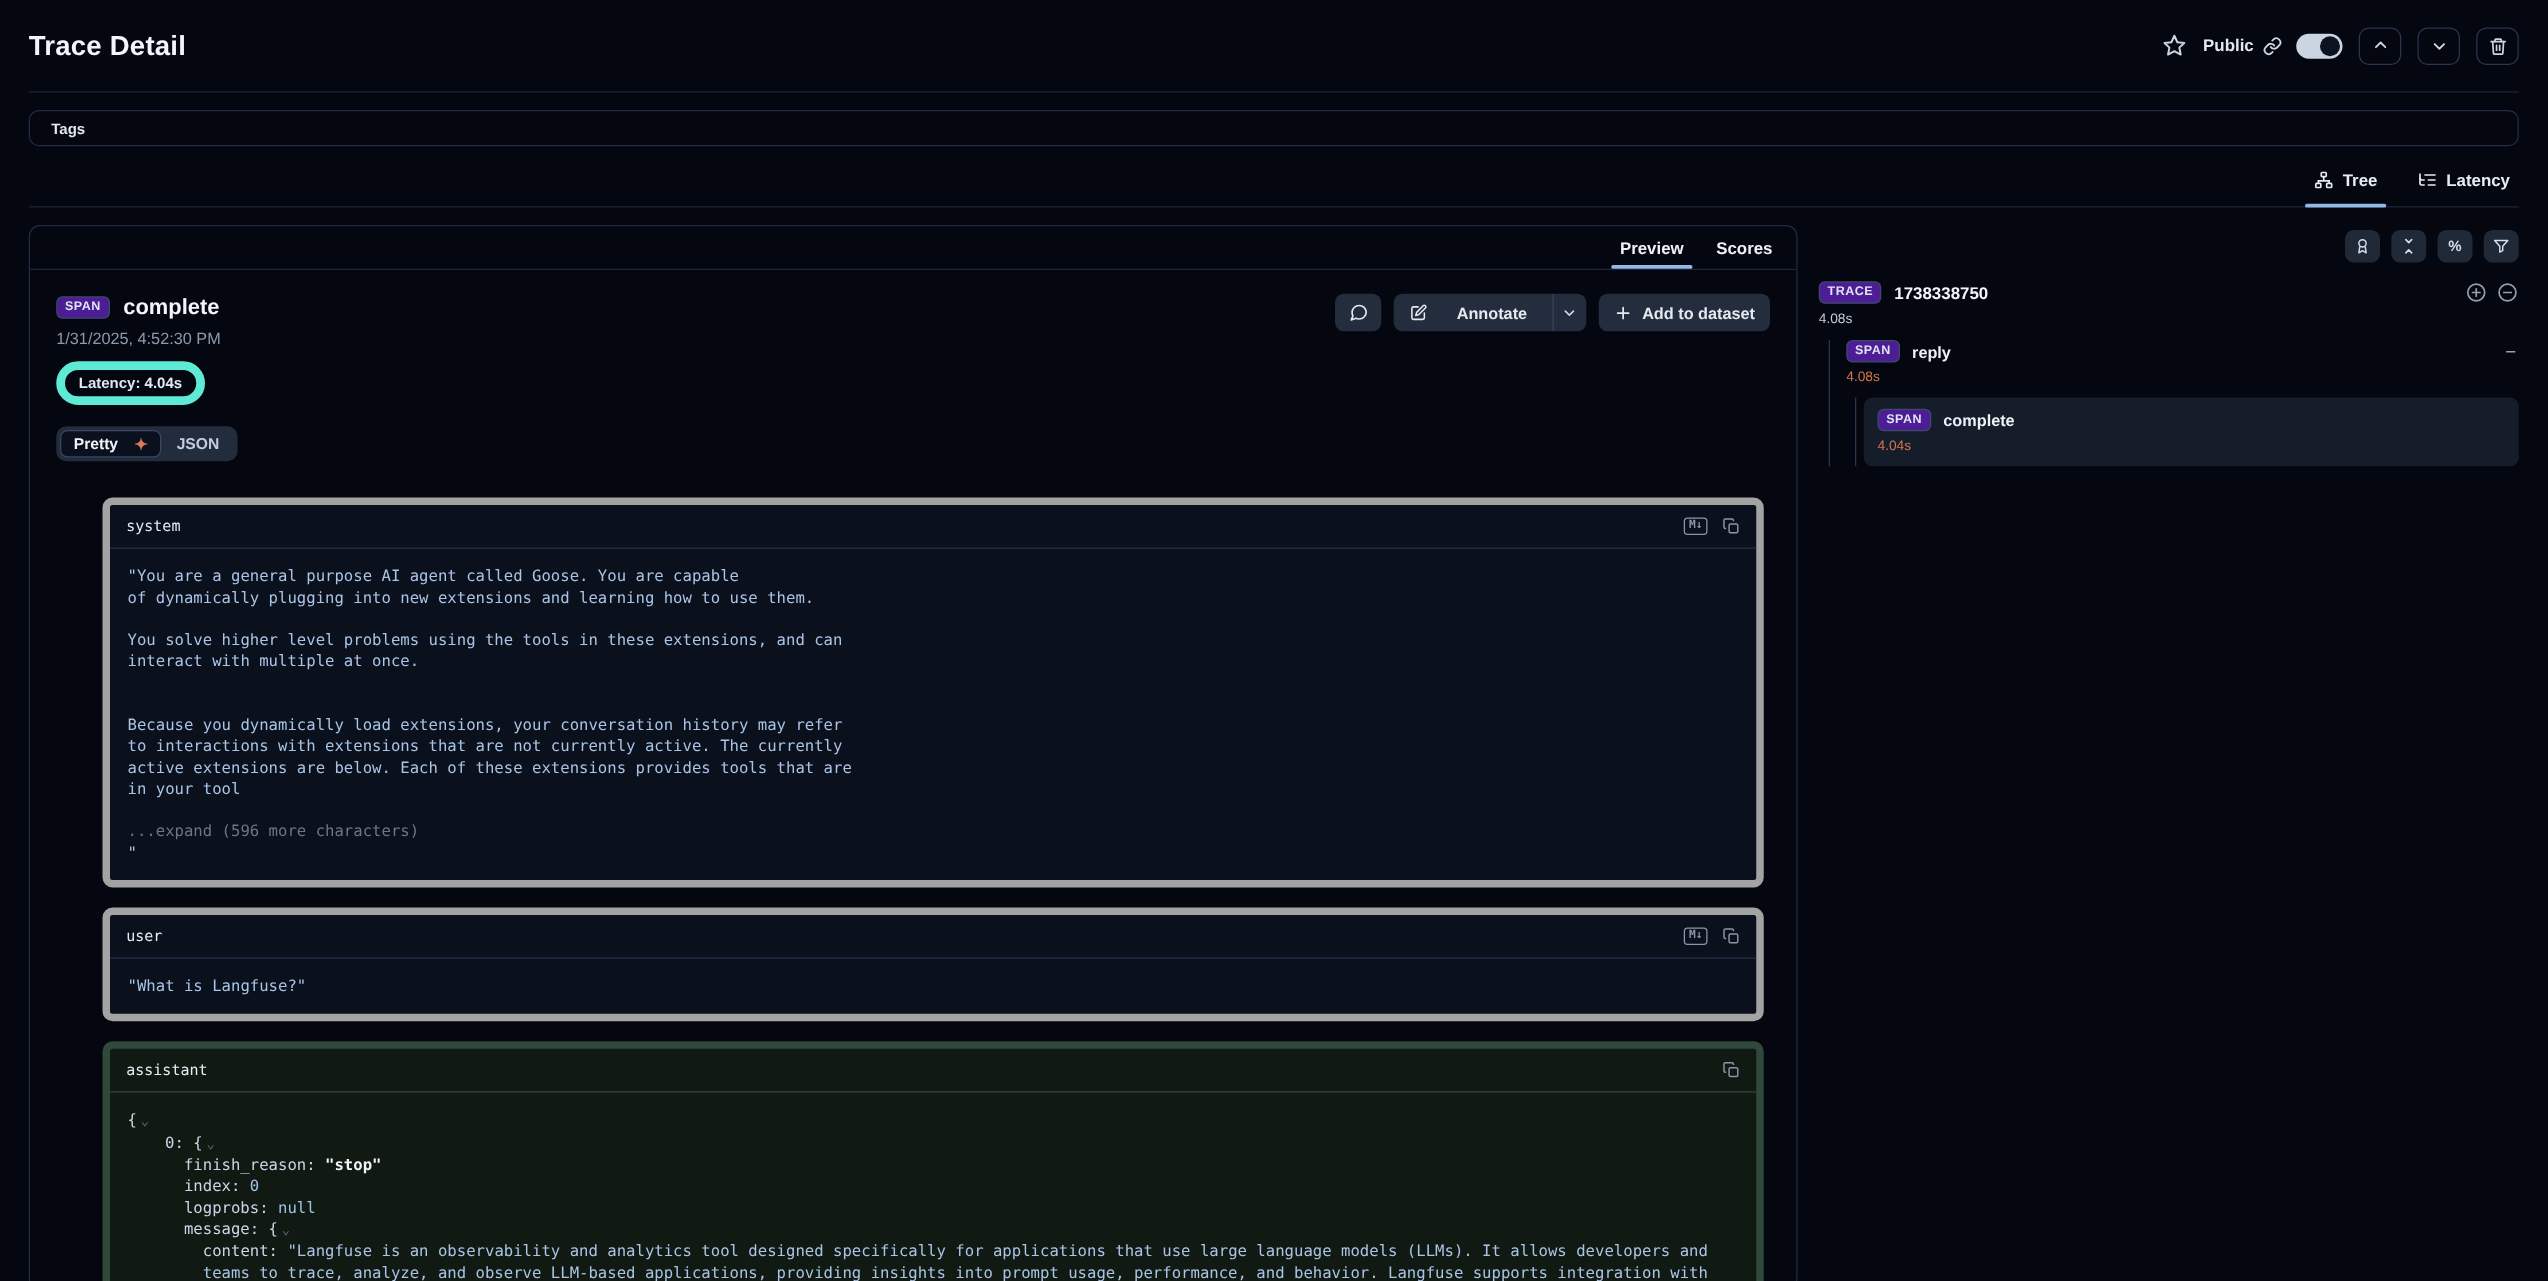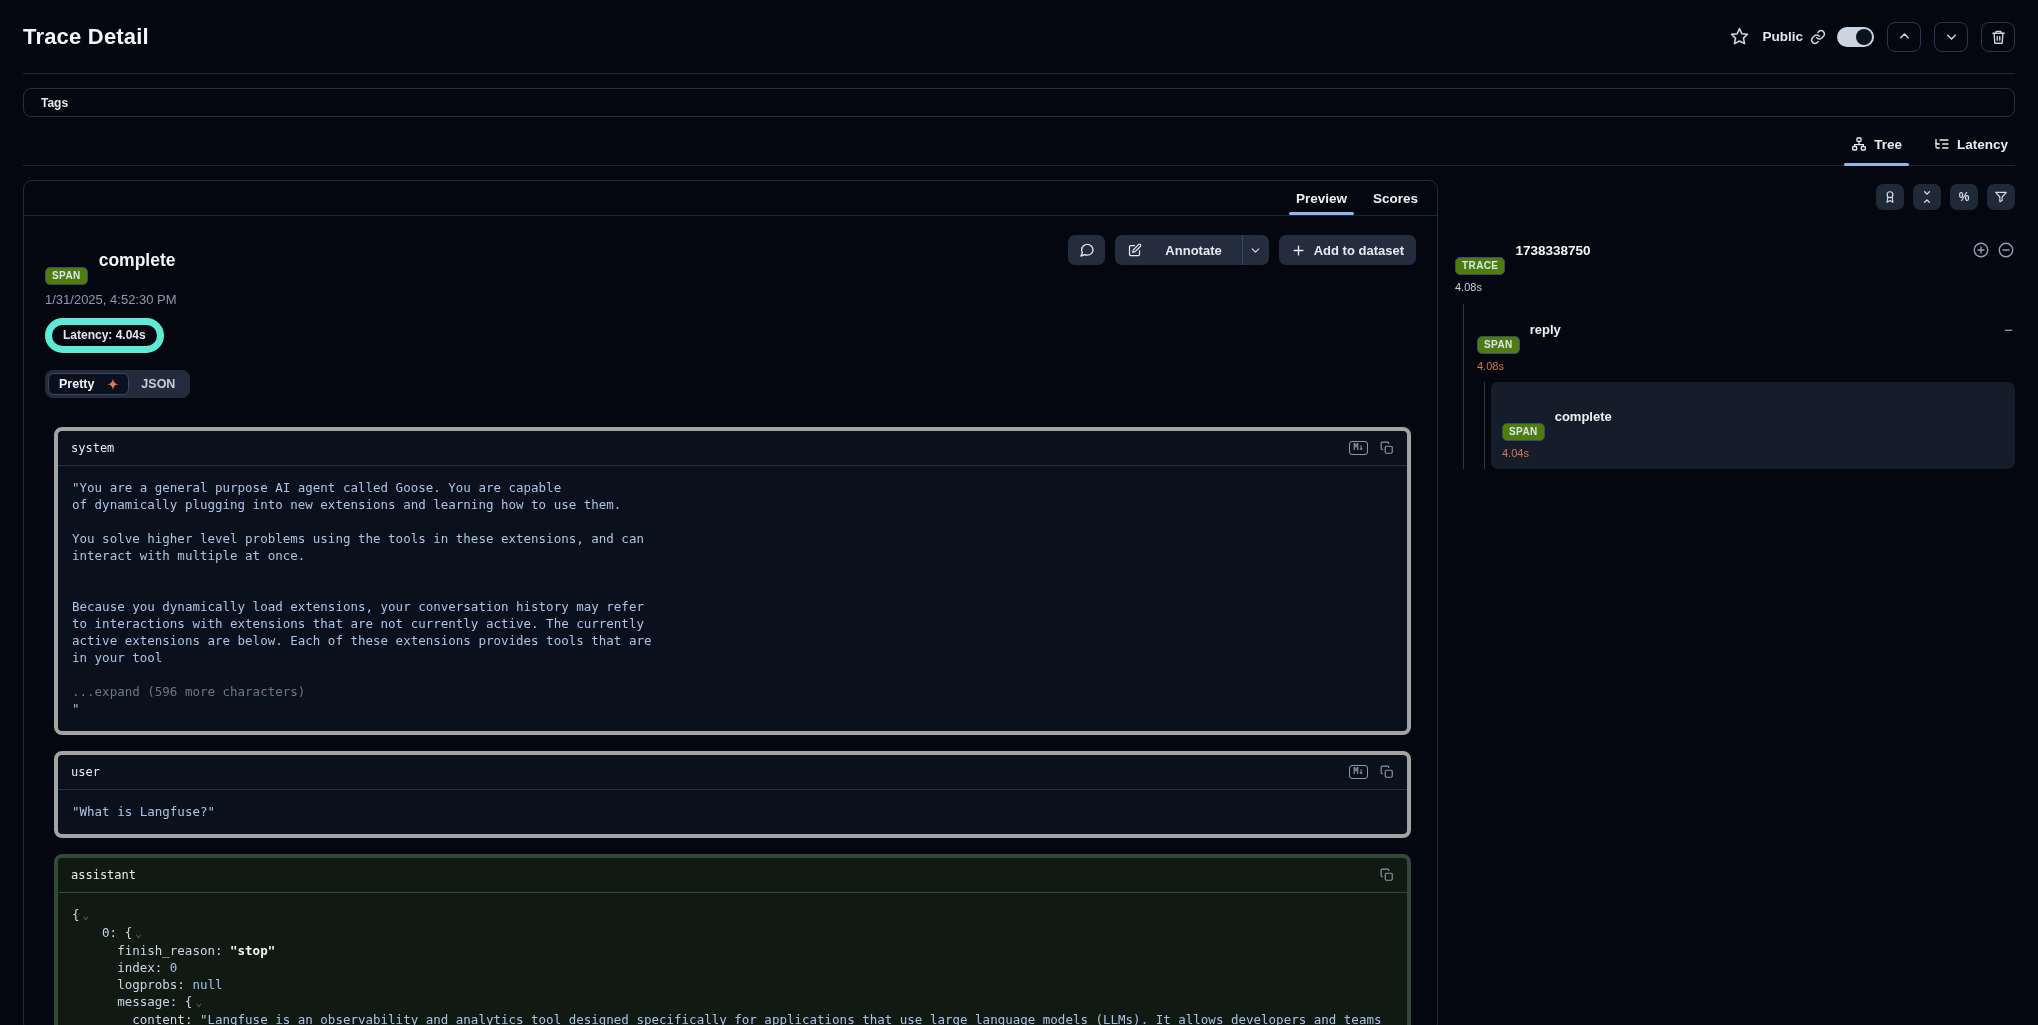--- a/index.html
+++ b/index.html
@@ -36,41 +36,41 @@
 
   
   .content-row { display:flex; gap:17px; margin-top:14px; height:852px; }
   .main-panel { width:1415px; flex:none; border:1px solid #1f2a43; border-radius:9px; overflow:hidden; }
 
   .ptab-strip { display:flex; justify-content:flex-end; gap:4px; padding:0 8px; border-bottom:1px solid #1b2638; height:35px; align-items:center; }
   .ptab { position:relative; font-size:13.5px; font-weight:600; color:#eef2f7; padding:8px 11px; cursor:pointer; }
   .ptab.active::after { content:""; position:absolute; left:4px; right:4px; bottom:-1px; height:3px; border-radius:2px; background:#93b7e8; }
 
   .phead { display:flex; justify-content:space-between; align-items:flex-start; padding:19px 21px 0 21px; }
-  .badge { display:inline-block; background:#4d7c0f; border:1px solid #3d4b68; border-radius:5px; font-size:10px; font-weight:700; letter-spacing:.4px; color:#dde5f0; padding:2px 6px 3px;margin-top:32px; }
+  .badge { display:inline-block; background:#4c1d95; border:1px solid #3d4b68; border-radius:5px; font-size:10px; font-weight:700; letter-spacing:.4px; color:#dde5f0; padding:2px 6px 3px; }
   .title-row { display:flex; align-items:center; gap:11px; }
   .span-title { font-size:17.5px; font-weight:700; color:#f2f6fa; }
   .timestamp { margin-top:7px; font-size:13px; color:#8d99ad; }
   .latency-pill { display:inline-block; margin-top:11px; border:7px solid #5eead4; border-radius:999px; padding:3px 11px 4px; font-size:12px; font-weight:600; color:#e2e8f0; }
 
   .actions { display:flex; gap:10px; align-items:center; }
   .act-btn { height:30px; background:#242d3d; color:#e5eaf1; border:none; border-radius:7px; font-size:13px; font-weight:600; display:flex; align-items:center; gap:8px; padding:0 12px; cursor:pointer; font-family:inherit; }
   .icon-only { width:37px; justify-content:center; padding:0; }
   .split { padding:0; overflow:hidden; }
   .split .main-part { display:flex; align-items:center; gap:23px; padding:0 12px; height:100%; }
   .split .caret-part { display:flex; align-items:center; justify-content:center; width:27px; height:100%; border-left:1px solid #38455c; color:#cbd5e1; }
 
   .fmt-toggle { display:inline-flex; align-items:center; background:#222c3d; border-radius:8px; padding:3px; margin:17px 0 0 21px; }
   .fmt-seg { display:flex; align-items:center; gap:13px; font-size:12.5px; font-weight:600; color:#c3cedd; padding:4px 12px; border-radius:6px; cursor:pointer; }
   .fmt-seg.active { background:#0a101d; border:1px solid #394760; color:#f1f5f9; padding:3px 10px; }
   .sparkle { color:#e07a55; font-size:13px; line-height:1; }
 
   
   .messages { padding:29px 26px 40px 30px; display:flex; flex-direction:column; gap:16px; }
-  .msg-card { border:4px solid #a3a3a3; border-radius:8px; background:#0a101c; }
+  .msg-card { border:6px solid #a3a3a3; border-radius:8px; background:#0a101c;margin-left:28px; }
   .msg-head { height:35px; display:flex; align-items:center; justify-content:space-between; padding:0 13px; border-bottom:1px solid #243049; }
   .role { font-family:"DejaVu Sans Mono", monospace; font-size:12px; color:#e6ecf4; }
   .head-icons { display:flex; align-items:center; gap:12px; color:#8a97ab; }
   .md-icon { font-family:"DejaVu Sans Mono", monospace; font-size:9px; font-weight:700; border:1px solid #8a97ab; border-radius:3px; padding:1px 3px; line-height:1.1; cursor:pointer; }
   .copy-icon { cursor:pointer; }
   .msg-body { padding:13px 14px 14px; font-family:"DejaVu Sans Mono", monospace; font-size:12.5px; line-height:17px; color:#a9c4e6; }
   .pre { white-space:pre-wrap; }
   .expand-link { color:#6b7688; margin-top:17px; cursor:pointer; }
   .close-quote { color:#a9c4e6; }
 

